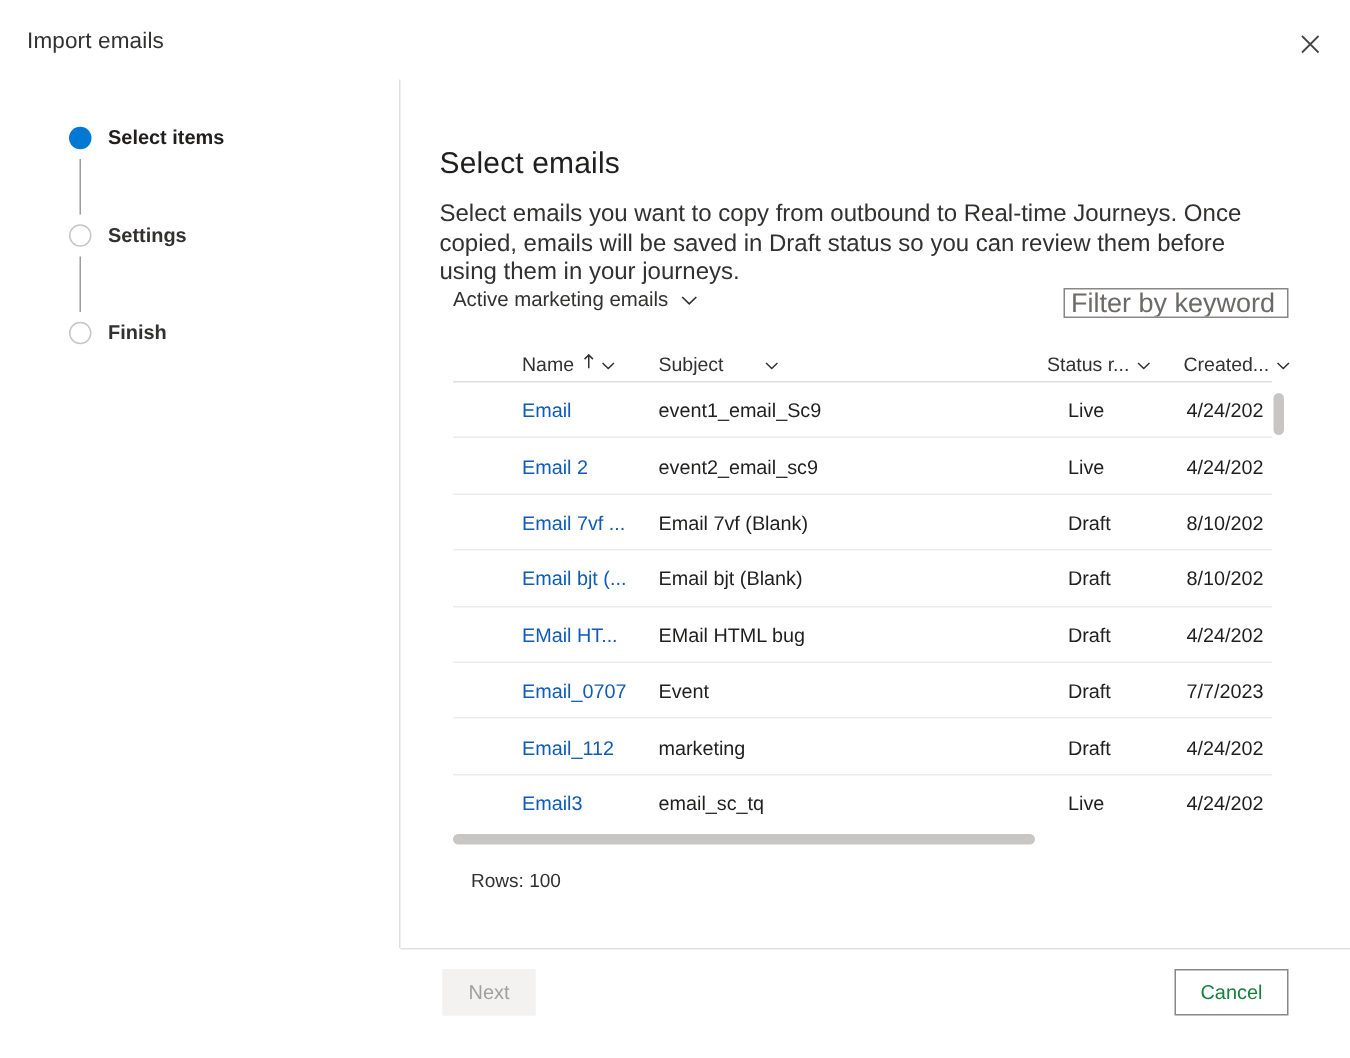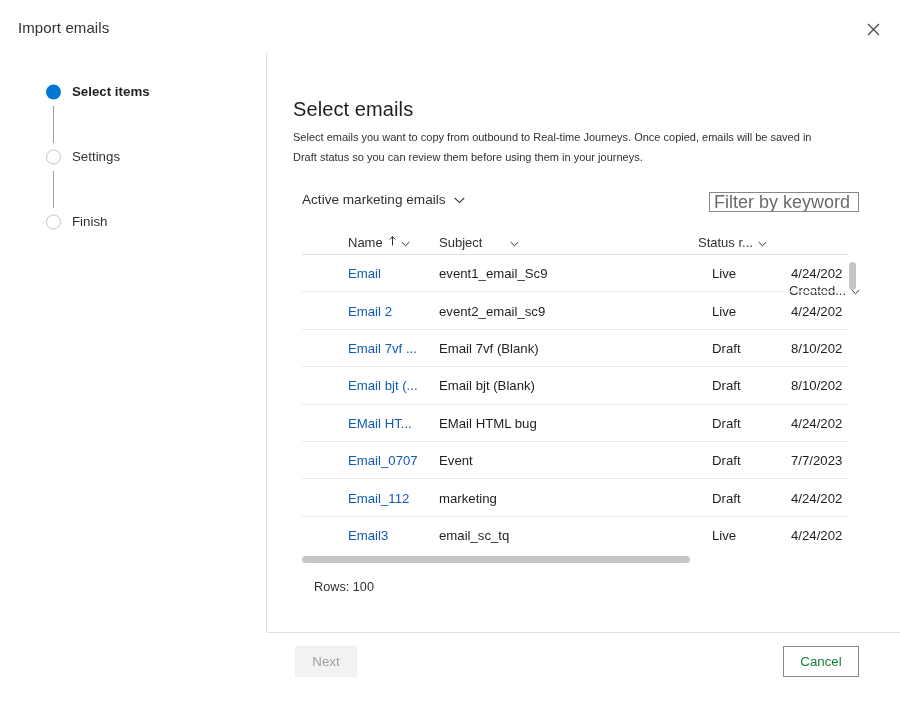--- a/index.html
+++ b/index.html
@@ -42,31 +42,31 @@
   .step-dot {
     position:absolute; left:0; top:50%; transform:translateY(-50%);
     width:15px; height:15px; border-radius:50%;
   }
   .step-dot.done { background:#0078d4; }
   .step-dot.todo { background:#fff; border:1.4px solid #c8c6c4; }
   .step-label {
     margin-left:26px; font-size:13.3px; line-height:16px; white-space:nowrap;
   }
   .step-label.active { font-weight:700; color:#201f1e; }
-  .step-label.inactive { font-weight:400; color:#323130; }
+  .step-label.inactive { font-weight:700; color:#323130; }
   .step-connector {
     position:absolute; left:7px; width:1.4px; background:#9e9c9a;
   }
   .pane-title {
     position:absolute; left:293px; top:85px;
     font-size:20px; font-weight:400; color:#201f1e; letter-spacing:.1px;
   }
   .pane-desc {
     position:absolute; left:293px; top:117px; width:545px;
-    font-size:11px; line-height:19.5px; color:#323130;
+    font-size:16px; line-height:19.5px; color:#323130;
   }
 
   
   .view-selector {
     position:absolute; left:302px; top:192px;
     display:flex; align-items:center; gap:8px;
     font-size:13.6px; color:#323130; cursor:pointer; background:none;
     border:none; padding:0; font-family:inherit;
   }
   .filter-box {
@@ -88,21 +88,21 @@
     position:absolute; top:0; height:26px;
     display:flex; align-items:center; gap:5px;
     font-size:13px; color:#323130; cursor:pointer;
     white-space:nowrap; background:none; border:none; padding:0;
     font-family:inherit;
   }
   .th .sort-asc { font-size:12px; color:#323130; margin-left:1px;}
   .col-name    { left:46px; }
   .col-subject { left:137px;gap:28px; }
   .col-status  { left:396px; }
-  .col-created { left:487px;margin-top:48px; }
+  .col-created { left:487px; }
 
   .grid-body { position:relative; }
   .grid-row {
     position:relative; height:37.4px;
     border-bottom:1px solid #edebe9;
   }
   .cell {
     position:absolute; top:0; height:37.4px;
     display:flex; align-items:center;
     font-size:13.2px; color:#201f1e; white-space:nowrap;

